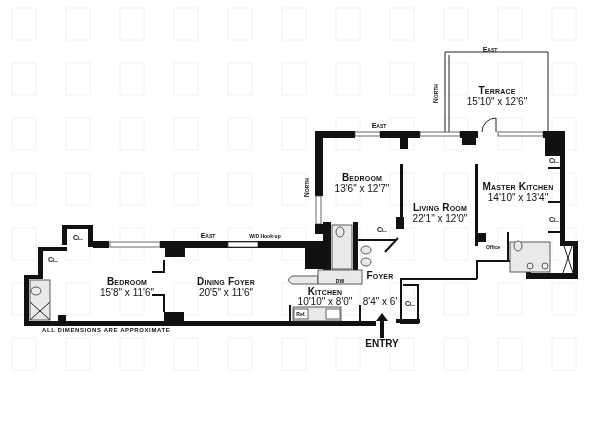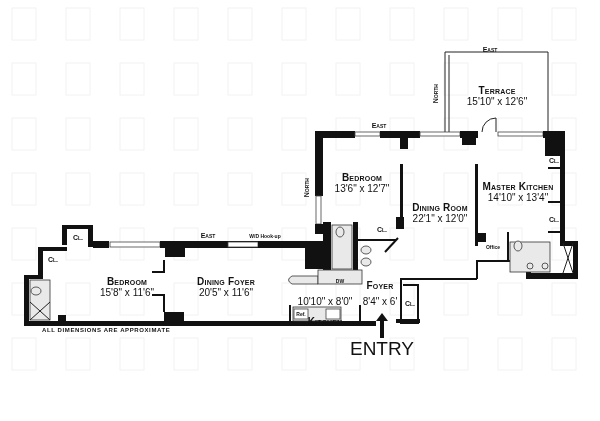--- a/index.html
+++ b/index.html
@@ -12,21 +12,21 @@
   .win { fill: #ffffff; stroke: #444; stroke-width: 0.8; }
   .fix { fill: #e9e9e9; stroke: #333; stroke-width: 0.8; }
   .lbl { position: absolute; text-align: center; color: #111; font-family: "Liberation Sans", sans-serif; white-space: nowrap; transform: translateX(-50%); line-height: 1.05; }
   .room-name { font-size: 10px; font-weight: bold; font-variant: small-caps; letter-spacing: 0.2px; }
   .room-dim { font-size: 10px; }
   .small { font-size: 7px; font-weight: bold; font-variant: small-caps; }
   .tiny { font-size: 5px; font-weight: bold; }
   .dir { font-size: 7px; font-weight: bold; font-variant: small-caps; }
   .vert { transform: translateX(-50%) rotate(-90deg); transform-origin: center; }
   .note { font-size: 6px; font-weight: bold; letter-spacing: 0.6px; transform: none; text-align: left; }
-  .entry { font-size: 19px; font-weight: normal; }
+  .entry { font-size: 10px; font-weight: bold; }
 </style>
 </head>
 <body>
 
 <svg id="plan" viewBox="0 0 600 421" xmlns="http://www.w3.org/2000/svg">
 
   <g>
     <g id="wmrow">
       <rect class="wm" x="12" y="8" width="24" height="32"></rect>
         <rect class="wm" x="66" y="8" width="24" height="32"></rect>
@@ -156,38 +156,38 @@
 <div class="lbl dir" style="left:490px;top:46px;">East</div>
 <div class="lbl dir vert" style="left:436px;top:90px;">North</div>
 <div class="lbl room-name" style="left:497px;top:86px;text-align:right;">Terrace</div>
 <div class="lbl room-dim" style="left:497px;top:97px;">15'10" x 12'6"</div>
 
 <div class="lbl dir" style="left:379px;top:122px;">East</div>
 <div class="lbl dir vert" style="left:307px;top:184px;">North</div>
 <div class="lbl room-name" style="left:362px;top:173px;">Bedroom</div>
 <div class="lbl room-dim" style="left:362px;top:184px;">13'6" x 12'7"</div>
 
-<div class="lbl room-name" style="left:440px;top:203px;">Dining Room</div>
+<div class="lbl room-name" style="left:440px;top:203px;">Living Room</div>
 <div class="lbl room-dim" style="left:440px;top:214px;">22'1" x 12'0"</div>
 
 <div class="lbl room-name" style="left:518px;top:182px;">Master Kitchen</div>
 <div class="lbl room-dim" style="left:518px;top:193px;">14'10" x 13'4"</div>
 
 <div class="lbl room-name" style="left:127px;top:277px;">Bedroom</div>
 <div class="lbl room-dim" style="left:127px;top:288px;">15'8" x 11'6"</div>
 
 <div class="lbl dir" style="left:208px;top:232px;">East</div>
 <div class="lbl tiny" style="left:265px;top:234px;">W/D Hook-up</div>
 <div class="lbl room-name" style="left:226px;top:277px;">Dining Foyer</div>
 <div class="lbl room-dim" style="left:226px;top:288px;">20'5" x 11'6"</div>
 
-<div class="lbl room-name" style="left:325px;top:287px;margin-top:30px;">Kitchen</div>
+<div class="lbl room-name" style="left:325px;top:287px;">Kitchen</div>
 <div class="lbl room-dim" style="left:325px;top:297px;">10'10" x 8'0"</div>
 
-<div class="lbl room-name" style="left:380px;top:281px;">Foyer</div>
+<div class="lbl room-name" style="left:380px;top:271px;">Foyer</div>
 <div class="lbl room-dim" style="left:380px;top:297px;">8'4" x 6'</div>
 
 <div class="lbl small" style="left:78px;top:234px;">Cl.</div>
 <div class="lbl small" style="left:53px;top:256px;">Cl.</div>
 <div class="lbl small" style="left:382px;top:226px;">Cl.</div>
 <div class="lbl small" style="left:554px;top:157px;">Cl.</div>
 <div class="lbl small" style="left:554px;top:216px;">Cl.</div>
 <div class="lbl small" style="left:410px;top:300px;">Cl.</div>
 <div class="lbl tiny" style="left:493px;top:245px;">Office</div>
 <div class="lbl tiny" style="left:340px;top:279px;">DW</div>

